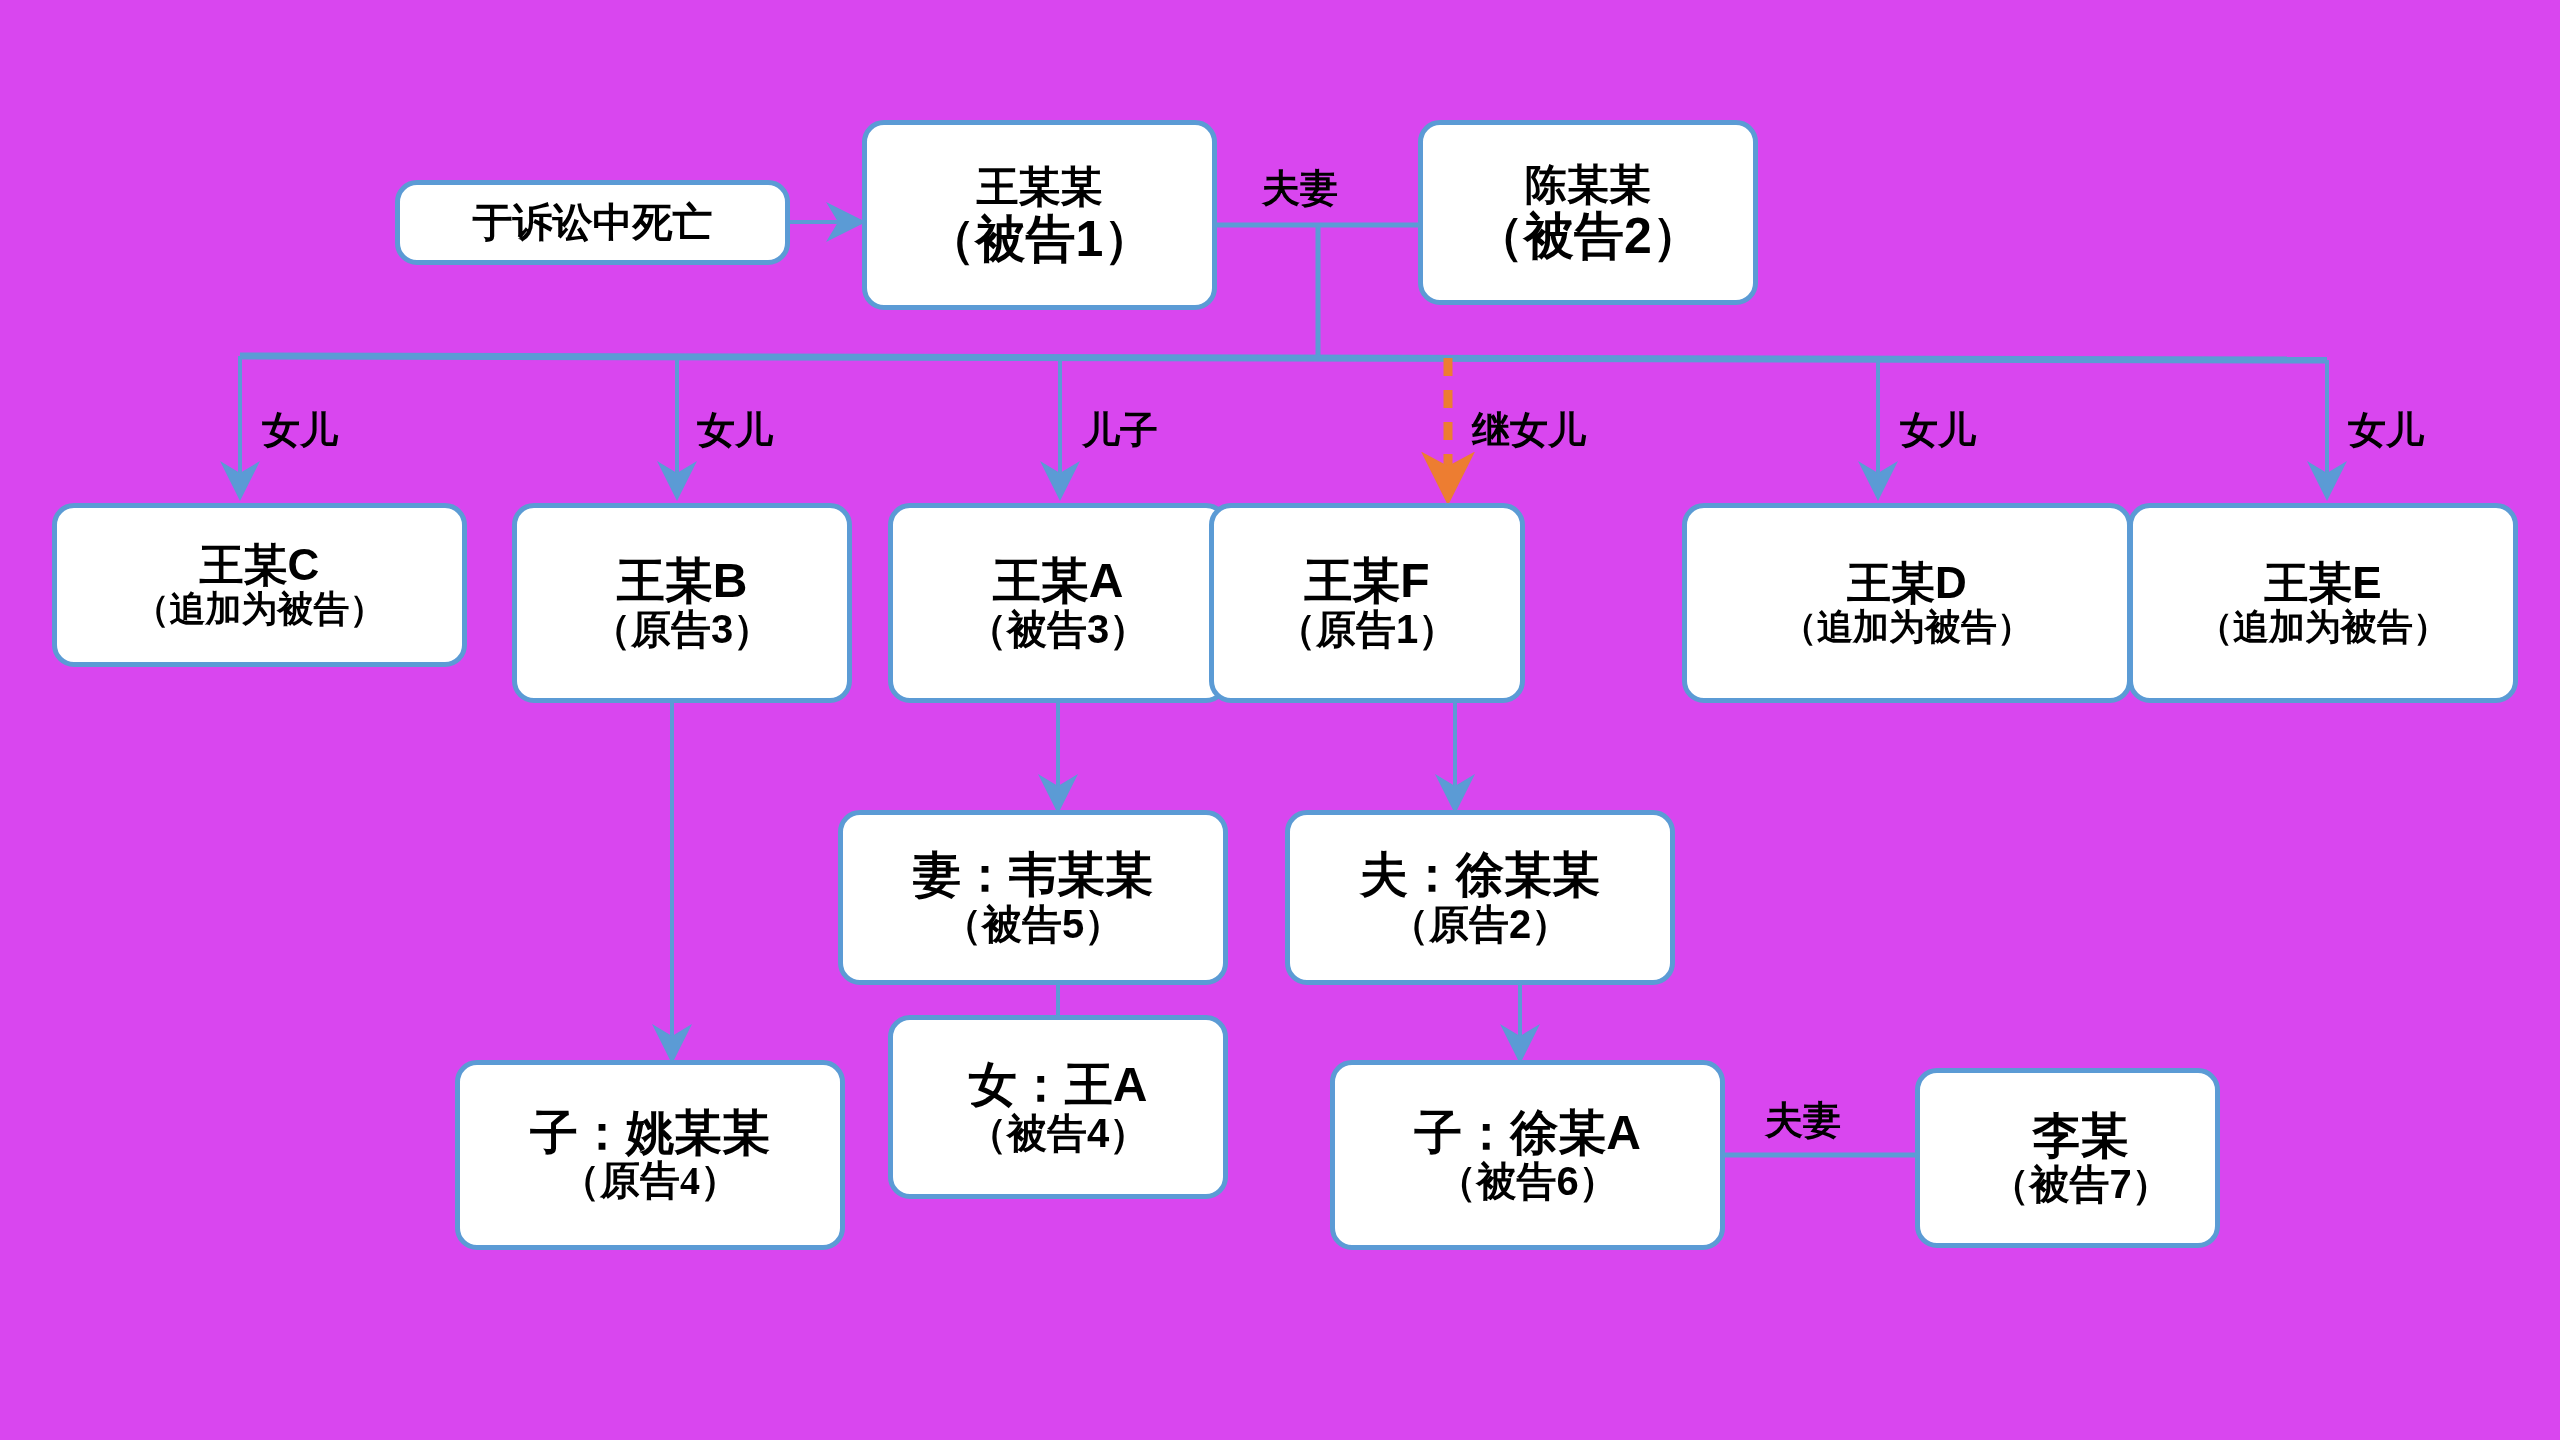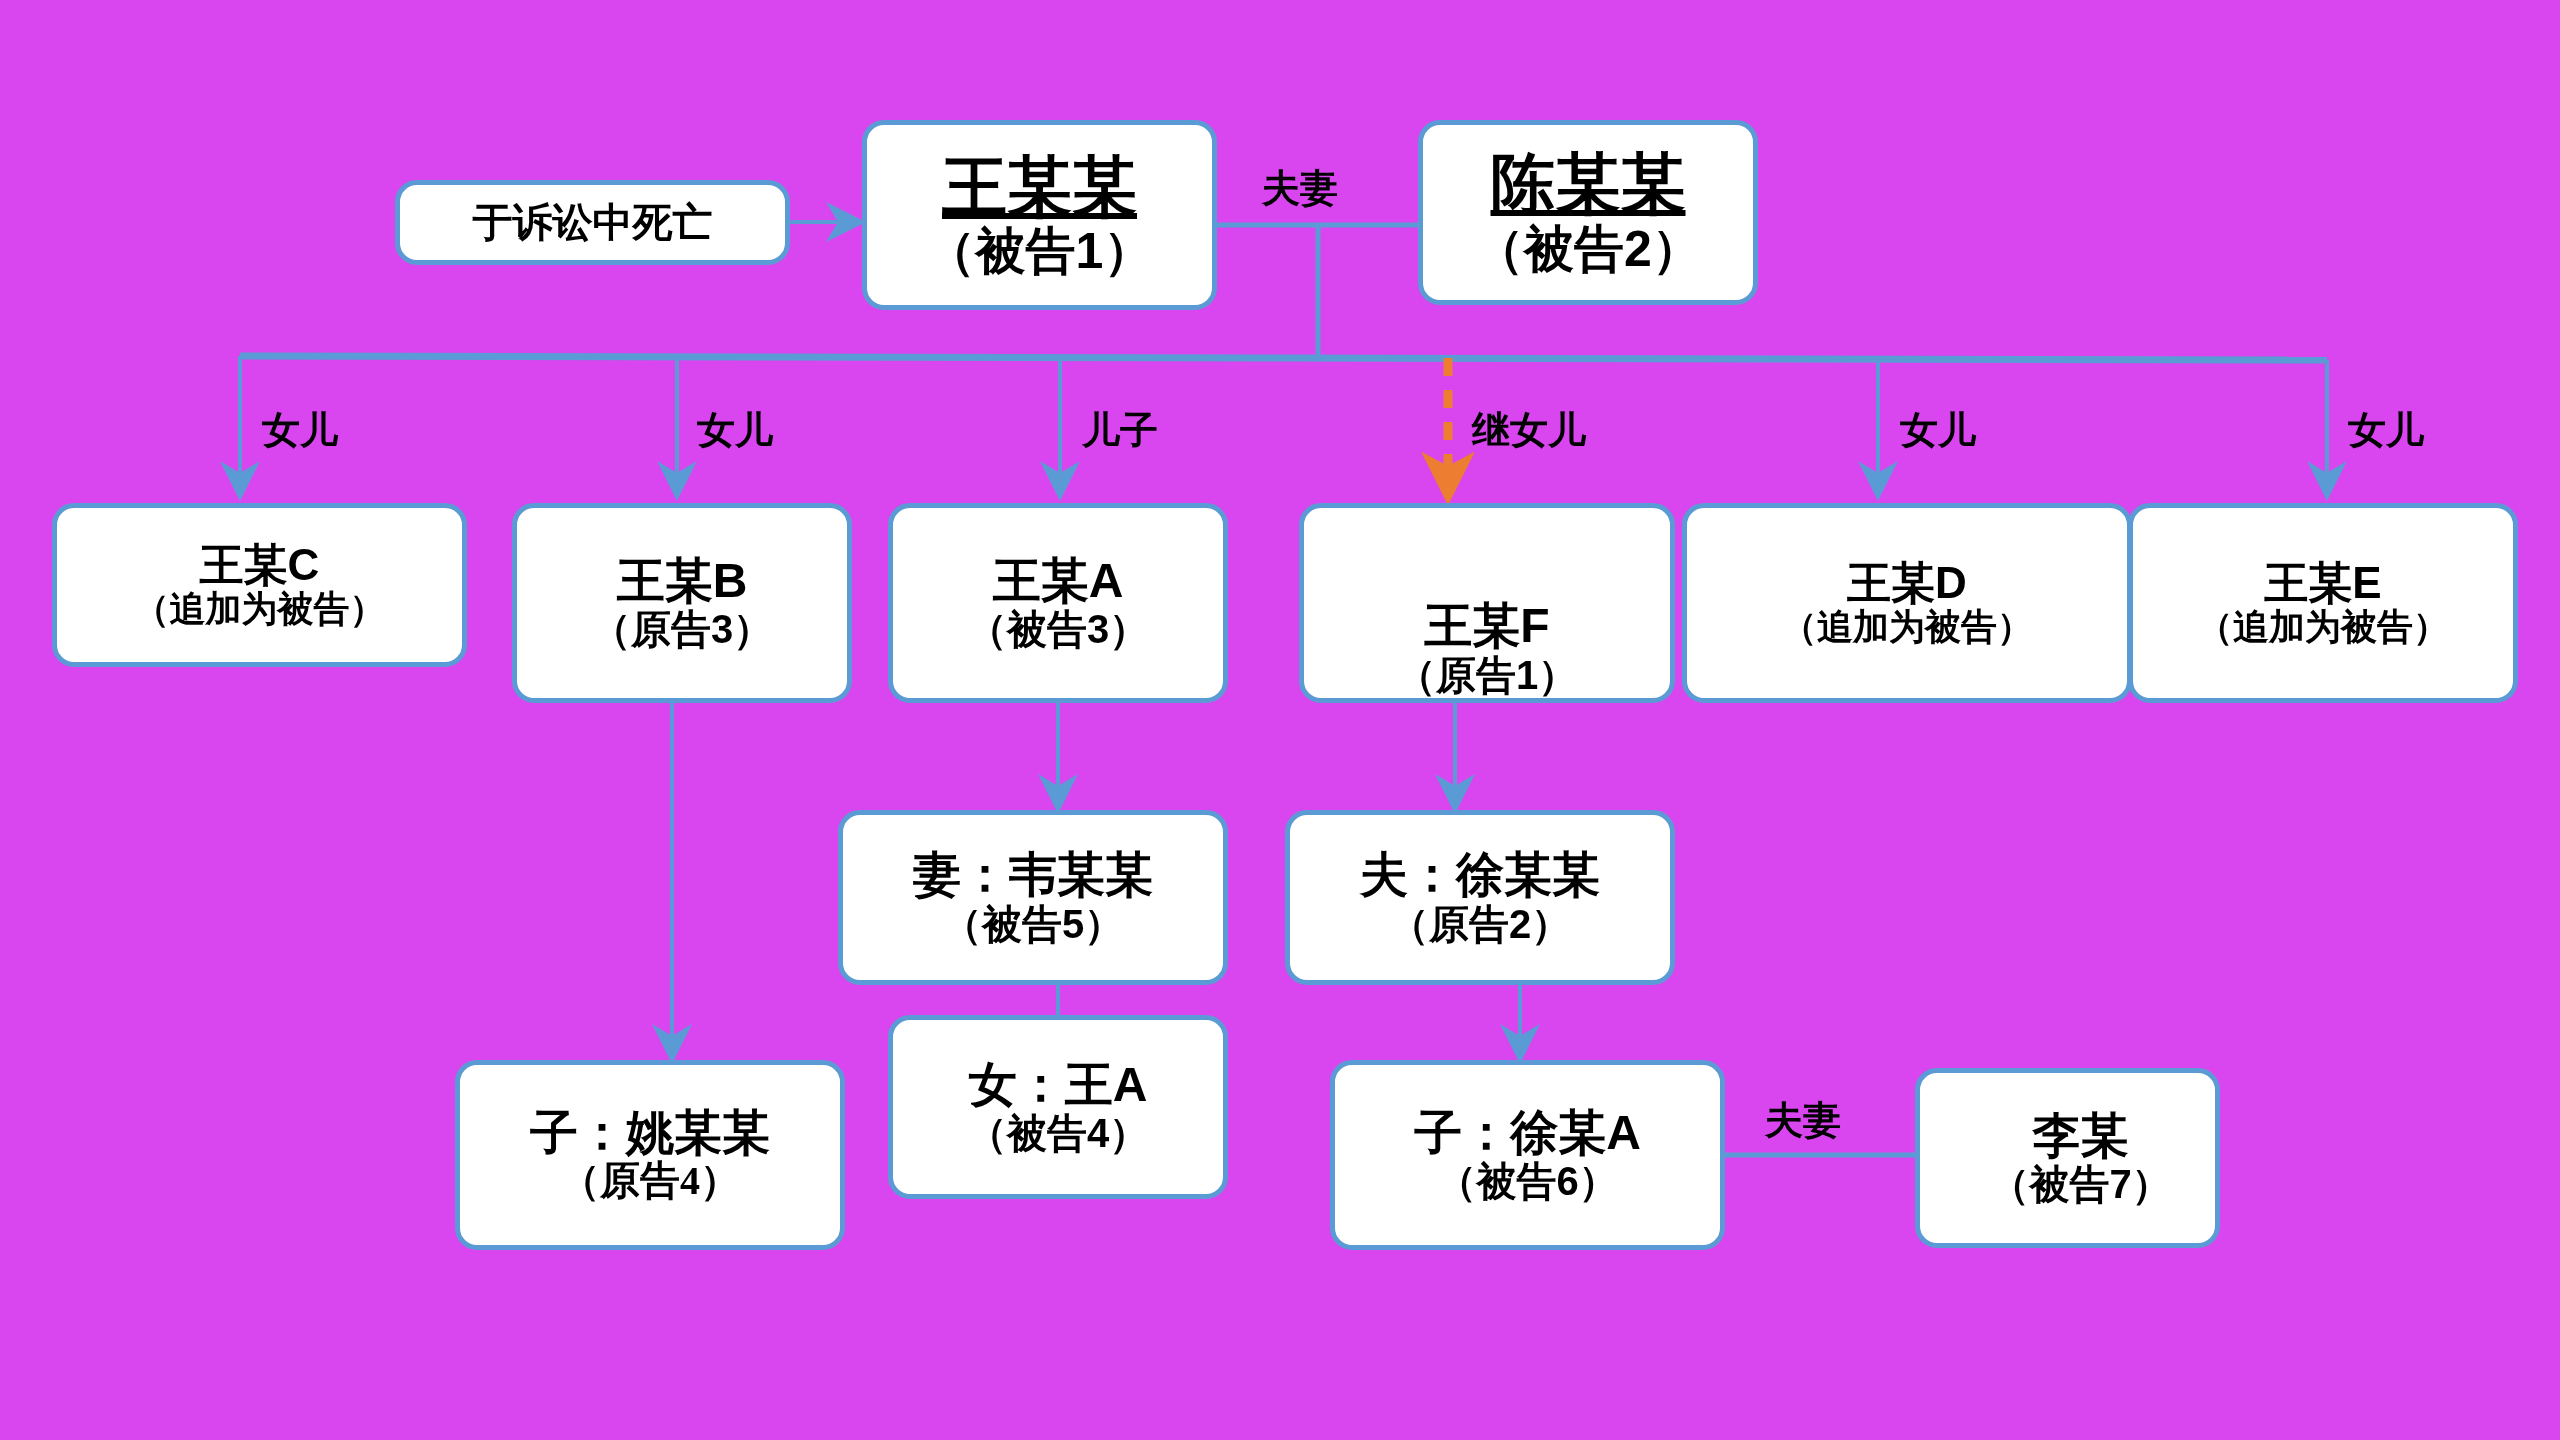--- a/index.html
+++ b/index.html
@@ -45,21 +45,21 @@
     font-weight: bold;
     line-height: 1.12;
     white-space: nowrap;
   }
   .node .line2 {
     font-weight: bold;
     line-height: 1.12;
     white-space: nowrap;
   }
   
-  .n-big .line1 { font-size: 65px; text-decoration: underline; }
+  .n-big .line1 { font-size: 42px; }
   .n-big .line2 { font-size: 50px; }
   .n-mid .line1 { font-size: 48px; }
   .n-mid .line2 { font-size: 40px; }
   .n-small .line1 { font-size: 44px; }
   .n-small .line2 { font-size: 36px; }
   .n-note .line1 { font-size: 40px; }
 
   .edge-label {
     position: absolute;
     font-size: 38px;
@@ -144,21 +144,21 @@
   <div class="node n-mid" style="left:512px; top:503px; width:340px; height:200px;">
     <div class="line1">王某B</div>
     <div class="line2">（原告3）</div>
   </div>
 
   <div class="node n-mid" style="left:888px; top:503px; width:340px; height:200px;">
     <div class="line1">王某A</div>
     <div class="line2">（被告3）</div>
   </div>
 
-  <div class="node n-mid" style="left:1299px; top:503px; width:376px; height:200px;justify-content:flex-end;">
+  <div class="node n-mid" style="left:1209px; top:503px; width:316px; height:200px;">
     <div class="line1">王某F</div>
     <div class="line2">（原告1）</div>
   </div>
 
   <div class="node n-small" style="left:1682px; top:503px; width:450px; height:200px;">
     <div class="line1">王某D</div>
     <div class="line2">（追加为被告）</div>
   </div>
 
   <div class="node n-small" style="left:2128px; top:503px; width:390px; height:200px;">

